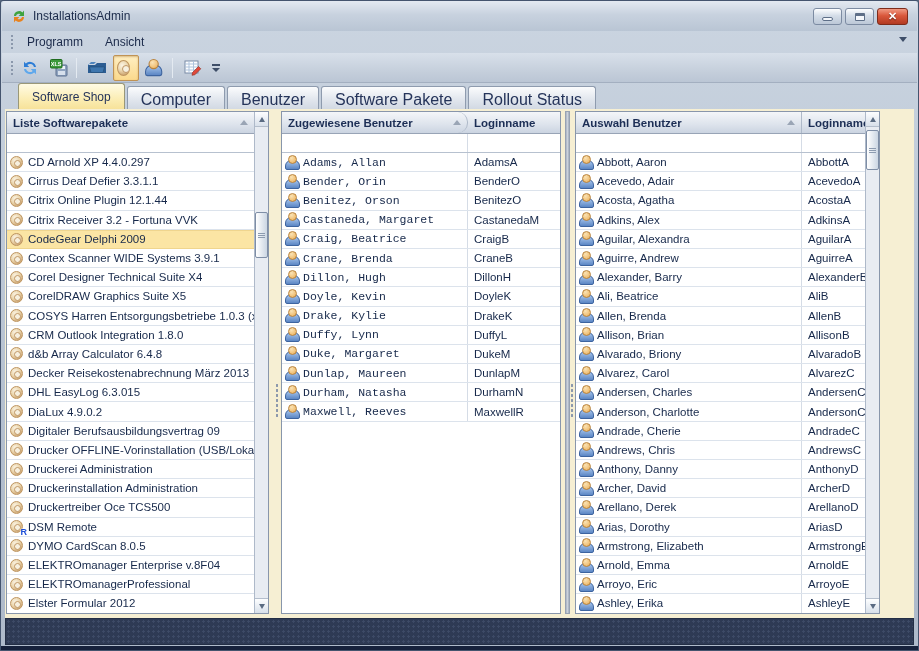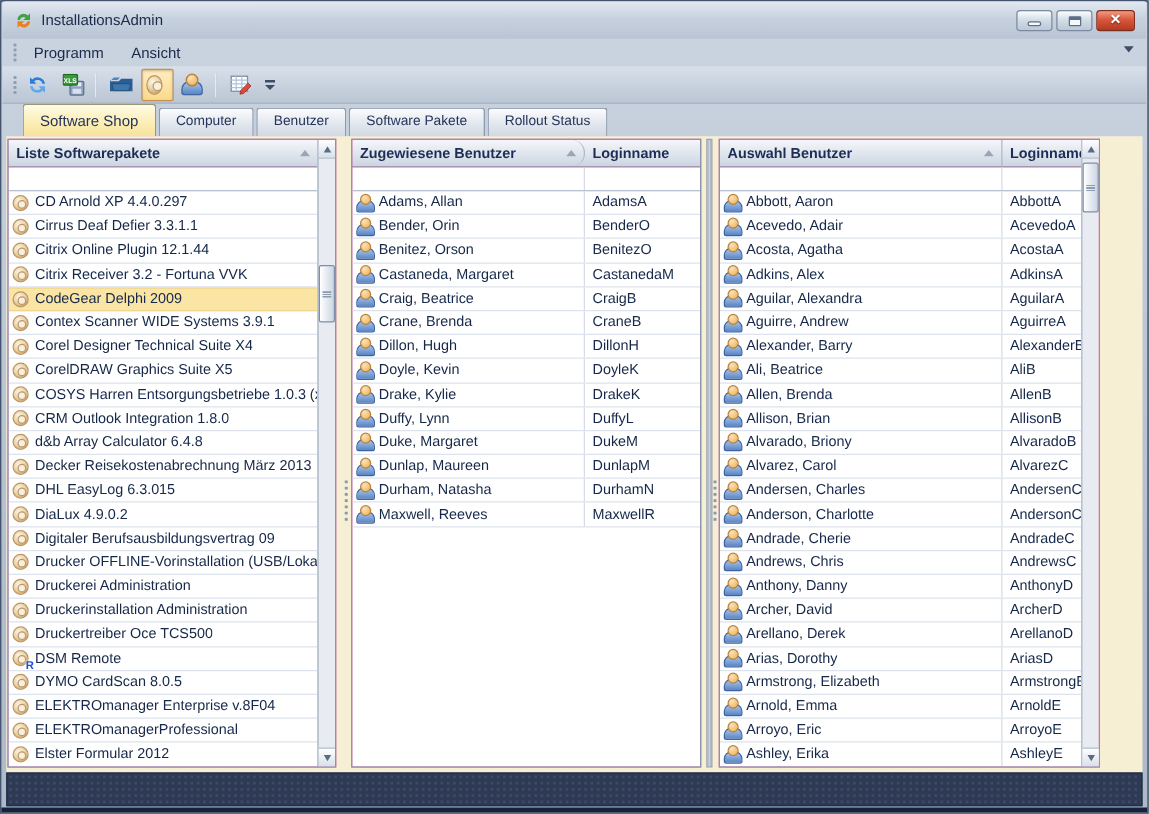--- a/index.html
+++ b/index.html
@@ -33,27 +33,27 @@
   .toolbar { position:absolute; left:1px; right:1px; top:52px; height:30px; display:flex; align-items:center;
     background:linear-gradient(#D8E0EA, #C3CDDA 70%, #BBC6D5); border-bottom:1px solid #A3AFC0; }
   .tbtn { width:26px; height:26px; display:flex; align-items:center; justify-content:center; margin-left:3px; border-radius:2px; }
   .tbtn.pressed { background:linear-gradient(#FFEFC2,#FBD98C); border:1px solid #C09355; box-shadow:inset 0 1px 2px rgba(140,90,20,.35); }
   .tsep { width:1px; height:20px; background:#9AA6B8; border-right:1px solid #E4EAF1; margin:0 4px; }
   .ovf { display:flex; flex-direction:column; align-items:center; gap:2px; margin-left:6px; }
   .ovf .bar { width:8px; height:2px; background:#3E4E68; }
   .ovf .tri { width:0; height:0; border-left:4px solid transparent; border-right:4px solid transparent; border-top:4px solid #3E4E68; }
   
   .tabbar { position:absolute; left:1px; right:1px; top:82px; height:26px; display:flex; align-items:flex-end; padding-left:16px; }
-  .tab { height:23px; padding:4px 13px 0; margin-right:2px; font-size:11px; color:#25345A;
+  .tab { height:23px; padding:4px 13px 0; margin-right:2px; font-size:16px; color:#25345A;
     border:1px solid #8E9BAE; border-bottom:none; border-radius:3px 3px 0 0;
     background:linear-gradient(#FBFCFD,#E2E7EE 55%,#D2D9E3); }
   .tab.active { background:linear-gradient(#FFFBE4,#FBEDB4 60%,#F7E29A); border-color:#9A9878; height:26px; padding-top:6px; font-size:12px; }
   
   .content { position:absolute; left:4px; right:4px; top:108px; height:509px; background:#F6EFD3; }
-  .panel { position:absolute; top:2px; height:503px; background:#ec4899; border:1px solid #8896AB; display:flex; }
+  .panel { position:absolute; top:2px; height:503px; background:#b91c1c; border:1px solid #8896AB; display:flex; }
   .panel-col { display:flex; flex-direction:column; flex:1; min-width:0; }
   .gridhead { height:22px; display:flex; background:linear-gradient(#F4F6F9,#DDE3EC 60%,#CBD4E1); border-bottom:1px solid #98A4B6; }
   .hcell { position:relative; display:flex; align-items:center; padding:0 6px; font-size:11.5px; font-weight:bold; color:#1C2E55;
     border-right:1px solid #AEB9C9; overflow:hidden; white-space:nowrap; }
   .hcell:last-child { border-right:none; }
   .sort-up { position:absolute; right:6px; top:8px; width:0; height:0;
     border-left:4px solid transparent; border-right:4px solid transparent; border-bottom:5px solid #9AA5B5; }
   .filterrow { height:19px; display:flex; border-bottom:1px solid #B7C1CF; background:#FFF; }
   .fcell { flex:1; border-right:1px solid #D5DCE6; }
   .fcell:last-child { border-right:none; }
@@ -74,21 +74,21 @@
   .urow { height:19.2px; display:flex; border-bottom:1px solid #DCE3EC; font-size:11.5px; color:#16284A; }
   .ucell { display:flex; align-items:center; overflow:hidden; white-space:nowrap; }
   .ncell { padding-left:3px; border-right:1px solid #D5DCE6; }
   .lcell { flex:1; padding-left:6px; }
   .usericon { position:relative; flex:0 0 13px; width:13px; height:15px; margin-right:5px; }
   .usericon::after { content:""; position:absolute; left:0; bottom:0; width:13px; height:8px;
     border-radius:6px 6px 2px 2px; background:linear-gradient(#A9C6EC,#5B86C4); border:1px solid #3D64A0; }
   .usericon::before { content:""; position:absolute; left:3px; top:0; width:7px; height:7px; border-radius:50%;
     background:radial-gradient(circle at 35% 30%, #FAE3B5, #F0BE72 70%, #D99A47); border:1px solid #B9833C; z-index:1; }
   
-  .mid .ncell { flex:0 0 186px; }
+  .mid .ncell { flex:0 0 186px;font-family:Liberation Mono, monospace; }
   .right .ncell { flex:0 0 226px; }
   .mid .hname { flex:0 0 186px;border-radius:10px; } .mid .hlogin { flex:1; }
   .right .hname { flex:0 0 226px; } .right .hlogin { flex:1; }
   .mid .fname { flex:0 0 186px; } .right .fname { flex:0 0 226px; }
   
   .vscroll { flex:0 0 14px; border-left:1px solid #AEB9C9; background:#E8ECF2; position:relative; }
   .sarrow { position:absolute; left:0; width:13px; height:15px; display:flex; align-items:center; justify-content:center;
     background:linear-gradient(#FDFEFF,#D8E0EA); border-bottom:1px solid #B4BECC; }
   .sarrow.down { bottom:0; border-top:1px solid #B4BECC; border-bottom:none; }
   .tri-up { width:0; height:0; border-left:3.5px solid transparent; border-right:3.5px solid transparent; border-bottom:5px solid #5A6B82; }

